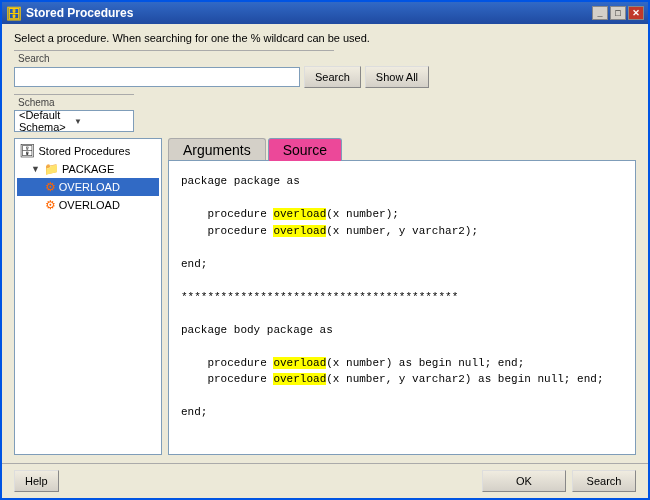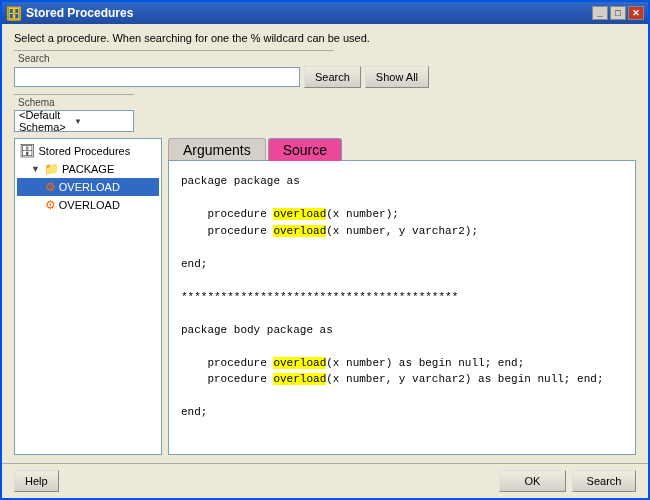--- a/index.html
+++ b/index.html
@@ -233,21 +233,21 @@
     .footer {
       display: flex;
       align-items: center;
       padding: 6px 12px;
       border-top: 1px solid #aaa;
       flex-shrink: 0;
       background: #ece9d8;
     }
     .footer-left { flex: 1; }
     .footer-buttons { display: flex; gap: 6px; }
-    .btn-ok { width: 67px; text-align: center; }
+    .btn-ok { width: 84px; text-align: center; }
     .btn-cancel { width: 64px; }
     .expand-icon {
       font-size: 9px;
       color: #444;
       margin-right: 1px;
     }
   </style>
 </head>
 <body>
 

